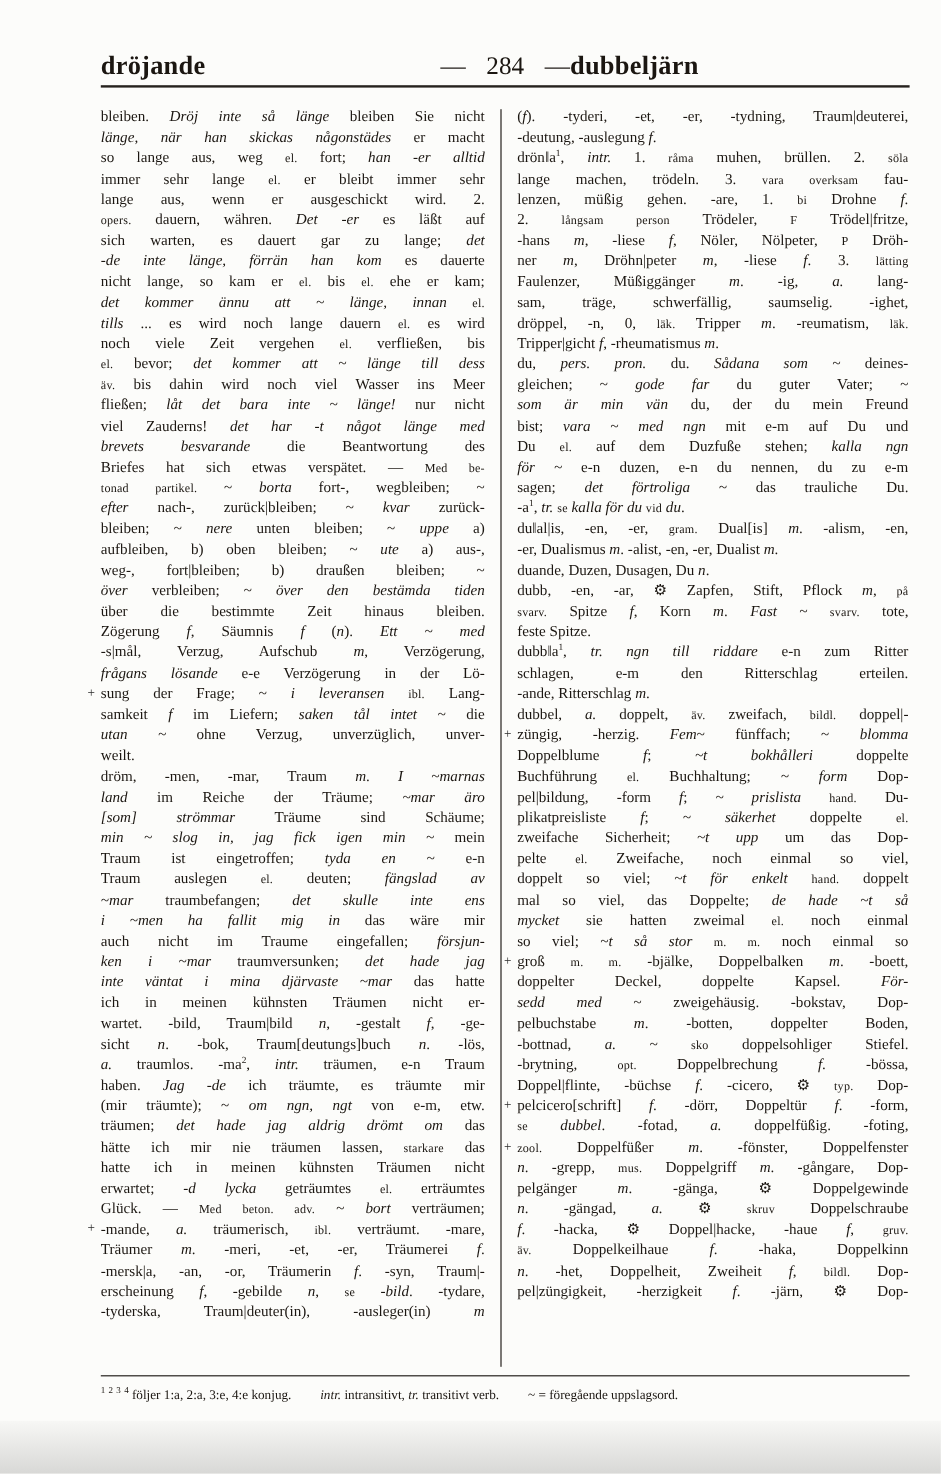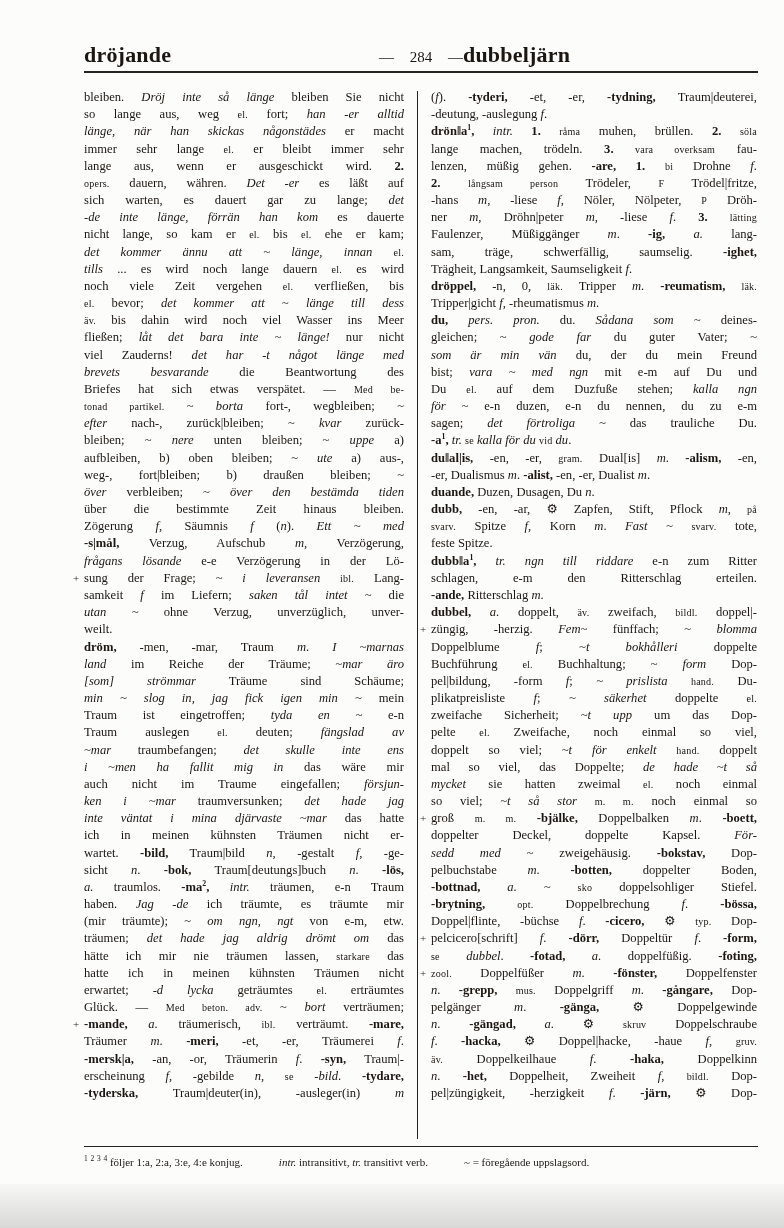--- a/index.html
+++ b/index.html
@@ -14,21 +14,21 @@
     background: #fcfcfa;
     color: #1b1611;
   }
   
   .runhead {
     position: absolute; left: 84px; right: 26px; top: 42px;
     display: grid; grid-template-columns: 1fr auto 1fr; align-items: baseline;
   }
   .hw { font-weight: bold; font-size: 22px; letter-spacing: 0.2px; }
   .hw.right { text-align: left; }
-  .pageno { font-size: 15px; word-spacing: 12px; text-align: left; }
+  .pageno { font-size: 21px; word-spacing: 12px; text-align: left; }
   .head-rule {
     position: absolute; left: 84px; right: 26px; top: 71px;
     border-top: 2px solid #26221e;
   }
   
   .cols {
     position: absolute; left: 84px; right: 24px; top: 89px;
     display: flex;
   }
   .col.left  { width: 320px; }
@@ -40,36 +40,36 @@
   .line {
     position: relative;
     height: 17.18px; line-height: 17.18px;
     font-size: 12.6px;
     text-align: justify;
     text-align-last: justify;
     -moz-text-align-last: justify;
     white-space: normal;
   }
   .line.end { text-align-last: left; -moz-text-align-last: left; }
-  .line b { font-weight: bold; margin-top: 17px; }
+  .line b { font-weight: normal; margin-top: 17px; }
   .line i { font-style: italic; }
   sm { font-size: 0.8em; letter-spacing: 0.2px; }
   .line sup { font-size: 0.62em; vertical-align: super; line-height: 0; }
   .plus {
     position: absolute; left: -11px; top: 0;
     font-size: 11px; color: #2a2a2a;
   }
   
   .foot-rule {
     position: absolute; left: 84px; right: 26px; top: 1146px;
     border-top: 1.5px solid #26221e;
   }
   .footnote {
     position: absolute; left: 84px; right: 26px; top: 1154px;
-    font-size: 11px; display: flex; gap: 36px; align-items: baseline;
+    font-size: 11px; display: flex; gap: 24px; align-items: baseline;
     white-space: nowrap;
   }
   .footnote sup { font-size: 0.68em; vertical-align: super; }
   .footnote i { font-style: italic; }
   
   .scan-edge-bottom {
     position: absolute; left: 0; right: 0; bottom: 0; height: 44px;
     background: linear-gradient(#f7f7f5, #d8d8d6);
   }
 </style>
@@ -82,22 +82,22 @@
     <span class="hw">dröjande</span>
     <span class="pageno">— 284 —</span>
     <span class="hw right">dubbeljärn</span>
   </header>
 
   <div class="head-rule"></div>
 
   <main class="cols">
     <div class="col left">
         <div class="line">bleiben. <i>Dröj inte så länge</i> bleiben Sie nicht</div>
+        <div class="line"><i>länge, när han skickas någonstädes</i> er macht</div>
         <div class="line">so lange aus, weg <sm>el.</sm> fort; <i>han -er alltid</i></div>
-        <div class="line"><i>länge, när han skickas någonstädes</i> er macht</div>
         <div class="line">immer sehr lange <sm>el.</sm> er bleibt immer sehr</div>
         <div class="line">lange aus, wenn er ausgeschickt wird. <b>2.</b></div>
         <div class="line"><sm>opers.</sm> dauern, währen. <i>Det -er</i> es läßt auf</div>
         <div class="line">sich warten, es dauert gar zu lange; <i>det</i></div>
         <div class="line"><i>-de inte länge, förrän han kom</i> es dauerte</div>
         <div class="line">nicht lange, so kam er <sm>el.</sm> bis <sm>el.</sm> ehe er kam;</div>
         <div class="line"><i>det kommer ännu att ~ länge, innan</i> <sm>el.</sm></div>
         <div class="line"><i>tills</i> ... es wird noch lange dauern <sm>el.</sm> es wird</div>
         <div class="line">noch viele Zeit vergehen <sm>el.</sm> verfließen, bis</div>
         <div class="line"><sm>el.</sm> bevor; <i>det kommer att ~ länge till dess</i></div>
@@ -153,21 +153,20 @@
         <div class="line">(<i>f</i>). <b>-tyderi,</b> -et, -er, <b>-tydning,</b> Traum|deuterei,</div>
         <div class="line end">-deutung, -auslegung <i>f</i>.</div>
         <div class="line"><b>drön‖a<sup>1</sup>,</b> <i>intr.</i> <b>1.</b> <sm>råma</sm> muhen, brüllen. <b>2.</b> <sm>söla</sm></div>
         <div class="line">lange machen, trödeln. <b>3.</b> <sm>vara overksam</sm> fau-</div>
         <div class="line">lenzen, müßig gehen. <b>-are,</b> <b>1.</b> <sm>bi</sm> Drohne <i>f</i>.</div>
         <div class="line"><b>2.</b> <sm>långsam person</sm> Trödeler, <sm>F</sm> Trödel|fritze,</div>
         <div class="line">-hans <i>m</i>, -liese <i>f</i>, Nöler, Nölpeter, <sm>P</sm> Dröh-</div>
         <div class="line">ner <i>m</i>, Dröhn|peter <i>m</i>, -liese <i>f</i>. <b>3.</b> <sm>lätting</sm></div>
         <div class="line">Faulenzer, Müßiggänger <i>m</i>. <b>-ig,</b> <i>a.</i> lang-</div>
         <div class="line">sam, träge, schwerfällig, saumselig. <b>-ighet,</b></div>
-        <div class="line end">Trägheit, Langsamkeit, Saumseligkeit <i>f</i>.</div>
         <div class="line"><b>dröppel,</b> -n, 0, <sm>läk.</sm> Tripper <i>m</i>. <b>-reumatism,</b> <sm>läk.</sm></div>
         <div class="line end">Tripper|gicht <i>f</i>, -rheumatismus <i>m</i>.</div>
         <div class="line"><b>du,</b> <i>pers. pron.</i> du. <i>Sådana som ~</i> deines-</div>
         <div class="line">gleichen; ~ <i>gode far</i> du guter Vater; ~</div>
         <div class="line"><i>som är min vän</i> du, der du mein Freund</div>
         <div class="line">bist; <i>vara ~ med ngn</i> mit e-m auf Du und</div>
         <div class="line">Du <sm>el.</sm> auf dem Duzfuße stehen; <i>kalla ngn</i></div>
         <div class="line"><i>för ~</i> e-n duzen, e-n du nennen, du zu e-m</div>
         <div class="line">sagen; <i>det förtroliga ~</i> das trauliche Du.</div>
         <div class="line end"><b>-a<sup>1</sup>,</b> <i>tr.</i> <sm>se</sm> <i>kalla för du</i> <sm>vid</sm> <i>du</i>.</div>

